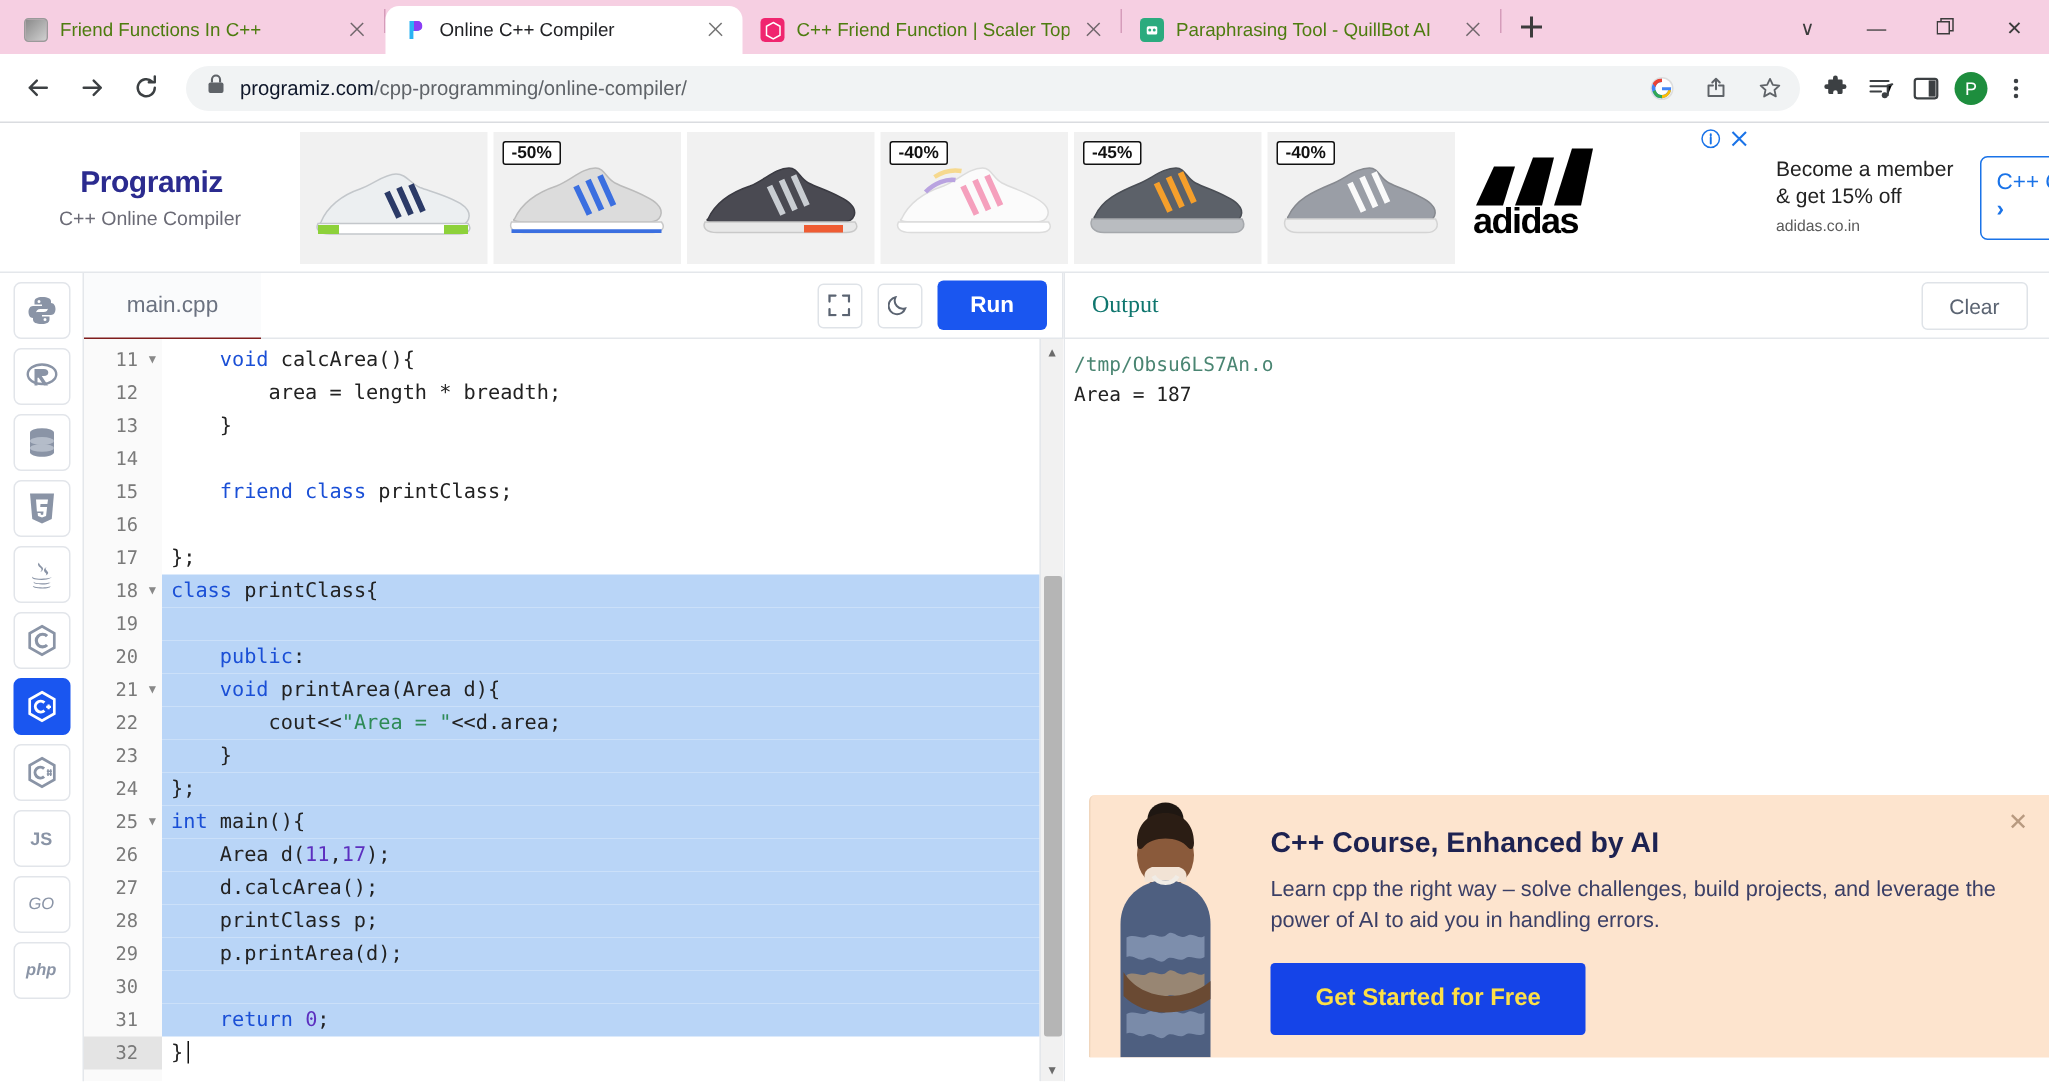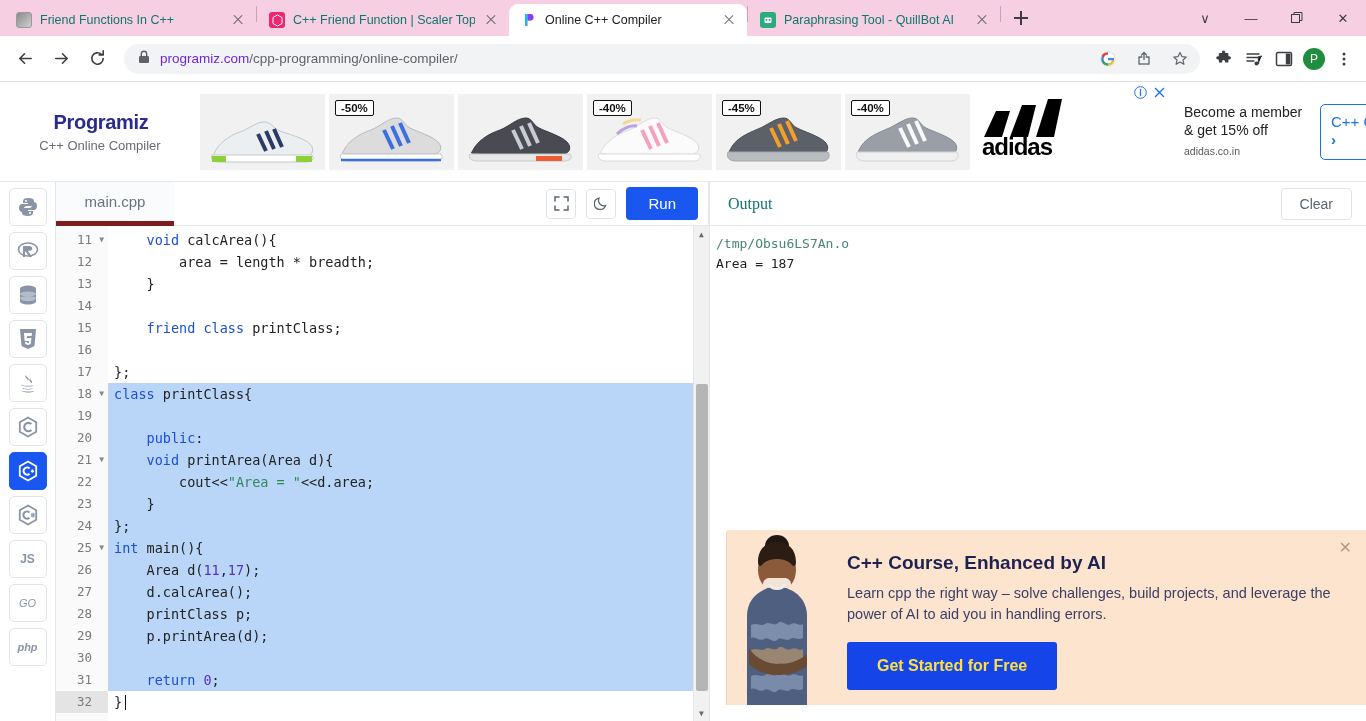--- a/index.html
+++ b/index.html
@@ -10,21 +10,21 @@
   }
 
   
   .tabstrip {
     height: 36px; background: #f6cfe2; display: flex; align-items: flex-end;
     padding-left: 4px; position: relative;
   }
   .tab {
     height: 32px; display: flex; align-items: center; gap: 8px;
     padding: 0 10px 0 12px; border-radius: 9px 9px 0 0;
-    font-size: 12.5px; color: #0f766e; position: relative;
+    font-size: 12.5px; color: #4d7c0f; position: relative;
     min-width: 0; white-space: nowrap;
   }
   .tab.inactive { width: 252px; }
   .tab.active { width: 238px; background: #ffffff; color: #202124; }
   .tab-sep {
     width: 1px; height: 16px; background: #d59cba; align-self: center;
     margin-bottom: 8px;
   }
   .tab-fav {
     width: 16px; height: 16px; flex: 0 0 16px; border-radius: 3px;
@@ -68,21 +68,21 @@
   .navbtn {
     width: 34px; height: 34px; display: flex; align-items: center;
     justify-content: center; border-radius: 50%; color: #3c4043;
   }
   .omnibox {
     flex: 1 1 auto; height: 30px; background: #f1f3f4; border-radius: 16px;
     display: flex; align-items: center; gap: 10px; padding: 0 14px;
     margin: 0 8px; position: relative;
   }
   .url { font-size: 13.5px; color: #5f6368; white-space: nowrap; }
-  .url b { color: #6d28d9; font-weight: 400; }
+  .url b { color: #0f172a; font-weight: 400; }
   .omni-right { position: absolute; right: 6px; display: flex; align-items: center; gap: 8px; }
   .tb-icon { width: 28px; height: 28px; display: flex; align-items: center;
              justify-content: center; color: #3c4043; }
   .avatar {
     width: 22px; height: 22px; border-radius: 50%; background: #1e8e3e;
     color: #fff; font-size: 12px; display: flex; align-items: center;
     justify-content: center; font-weight: 500;
   }
 
   
@@ -94,21 +94,21 @@
     width: 200px; flex: 0 0 200px; display: flex; flex-direction: column;
     align-items: center; justify-content: center; gap: 4px;
   }
   .brand-logo {
     font-size: 20px; font-weight: bold; color: #2b2b8f; letter-spacing: -.3px;
     position: relative; padding-left: 2px;
   }
   .brand-sub { font-size: 13px; color: #6b6b76; }
   .shoes { flex: 1 1 auto; display: flex; align-items: center; gap: 4px; padding: 4px 0; }
   .shoe {
-    position: relative; width: 125px; height: 76px; background: #f1f1f1;
+    position: relative; width: 125px; height: 88px; background: #f1f1f1;
     flex: 0 0 125px; overflow: hidden;
   }
   .badge {
     position: absolute; left: 6px; top: 6px; background: #fff;
     border: 1.5px solid #111; font-size: 11.5px; font-weight: 600;
     padding: 1px 5px; color: #111; z-index: 3; border-radius: 2px;
   }
   .shoe-art { position: absolute; inset: 0; }
   .adidas-block {
     width: 170px; flex: 0 0 170px; display: flex; align-items: center;
@@ -138,33 +138,33 @@
     font-size: 12px; color: #8a94a6; font-weight: 700; background: #fff;
   }
   .langicon.active { background: #1a56f0; border-color: #1a56f0; color: #fff; }
 
   .editor-pane { width: 654px; flex: 0 0 654px; display: flex; flex-direction: column;
                  border-right: 1px solid #e4e7eb; }
   .editor-top { height: 44px; display: flex; align-items: stretch; }
   .filetab {
     width: 118px; flex: 0 0 118px; display: flex; align-items: center;
     justify-content: center; font-size: 15px; color: #6b7280;
-    background: #fafbfc; border-bottom: 5px solid #7f1d1d;
+    background: #fafbfc; border-bottom: 1px solid #7f1d1d;
   }
   .editor-actions {
     flex: 1 1 auto; display: flex; align-items: center; justify-content: flex-end;
     gap: 10px; padding-right: 10px; border: 1px solid #e4e7eb; border-left: none;
     border-top: none; background: #fff;
   }
   .sqbtn {
     width: 30px; height: 30px; border: 1px solid #dfe3e8; border-radius: 4px;
     display: flex; align-items: center; justify-content: center; color: #5b6472;
   }
   .runbtn {
-    background: #1a56f0; color: #fff; font-size: 15px; font-weight: 400;
+    background: #1a56f0; color: #fff; font-size: 15px; font-weight: 700;
     padding: 8px 22px; border-radius: 4px;
   }
   .code-area {
     flex: 1 1 auto; display: flex; position: relative; overflow: hidden;
     background: #fff; font-family: "DejaVu Sans Mono", monospace;
   }
   .gutter {
     width: 52px; flex: 0 0 52px; background: #fafafa; padding-top: 3px;
     text-align: right; position: relative;
   }
@@ -243,38 +243,38 @@
 
 <div class="tabstrip">
 
   <div class="tab inactive">
     <span class="tab-fav" style="background:linear-gradient(135deg,#8a8a8a,#d0d0d0);border:1px solid #9a9a9a;"></span>
     <span class="tab-title">Friend Functions In C++</span>
     <span class="tab-close"></span>
   </div>
   <div class="tab-sep"></div>
 
-  <div class="tab inactive">
-    <span class="tab-fav" style="background:#f0256f;">
-      <svg width="13" height="13" viewBox="0 0 13 13">
-          <path d="M6.5 1 11 3.5v6L6.5 12 2 9.5v-6z" fill="#f0256f" stroke="#fff" stroke-width="1"></path>
-        </svg>
-    </span>
-    <span class="tab-title">C++ Friend Function | Scaler Top</span>
-    <span class="tab-close"></span>
-  </div>
-
   <div class="tab active">
     <span class="tab-fav" style="background:#fff;">
       <svg width="14" height="14" viewBox="0 0 14 14">
           <path d="M3 1h5a3.3 3.3 0 0 1 0 6.6H5.6V13H3z" fill="#2bb3f3"></path>
           <path d="M6 1h2.4a3.3 3.3 0 0 1 .6 6.5L6 7.6z" fill="#8b3df5"></path>
         </svg>
     </span>
     <span class="tab-title">Online C++ Compiler</span>
+    <span class="tab-close"></span>
+  </div>
+
+  <div class="tab inactive">
+    <span class="tab-fav" style="background:#f0256f;">
+      <svg width="13" height="13" viewBox="0 0 13 13">
+          <path d="M6.5 1 11 3.5v6L6.5 12 2 9.5v-6z" fill="#f0256f" stroke="#fff" stroke-width="1"></path>
+        </svg>
+    </span>
+    <span class="tab-title">C++ Friend Function | Scaler Top</span>
     <span class="tab-close"></span>
   </div>
   <div class="tab-sep"></div>
 
   <div class="tab inactive">
     <span class="tab-fav" style="background:#2bab7e;">
       <svg width="14" height="14" viewBox="0 0 14 14">
           <circle cx="7" cy="7" r="6.5" fill="#2bab7e"></circle>
           <rect x="3.5" y="4.5" width="7" height="5.5" rx="1" fill="#fff"></rect>
           <circle cx="5.5" cy="7" r="1" fill="#2bab7e"></circle>

